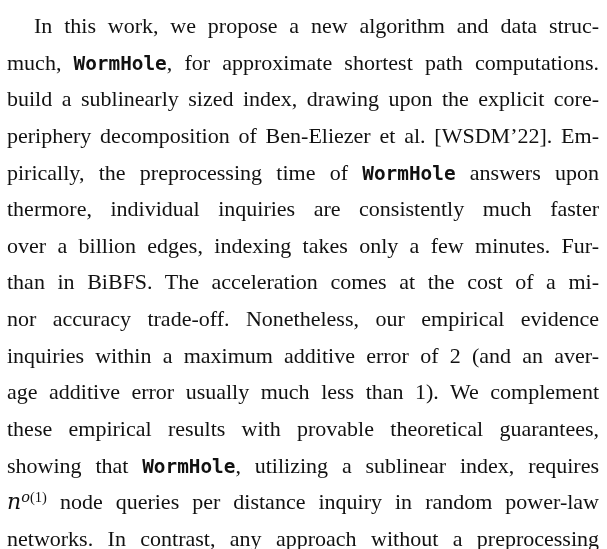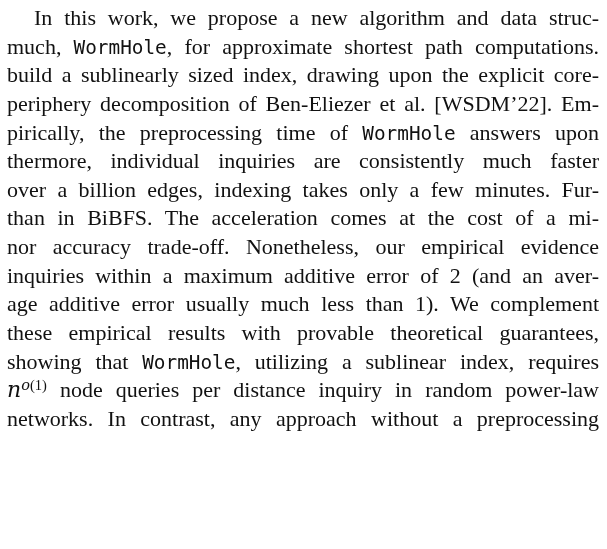--- a/index.html
+++ b/index.html
@@ -24,31 +24,33 @@
     font-size: 22px;
     line-height: 28.65px;
     color: #111111;
   }
   .line {
     text-align: justify;
     text-align-last: justify;
     -moz-text-align-last: justify;
     white-space: normal;
     height: 28.65px;
+    margin-top: 8px;
   }
   .line.indent {
     text-indent: 27px;
   }
   .seg-serif {
     font-family: "Liberation Serif", serif;
   }
   .seg-mono {
     font-family: "DejaVu Sans Mono", monospace;
     font-size: 0.88em;
     letter-spacing: 0px;
+    font-weight: bold;
   }
   .seg-italic {
     font-family: "DejaVu Serif", "Liberation Serif", serif;
     font-style: italic;
   }
   .seg-sup {
     font-size: 0.66em;
     position: relative;
     top: -0.52em;
     line-height: 0;

